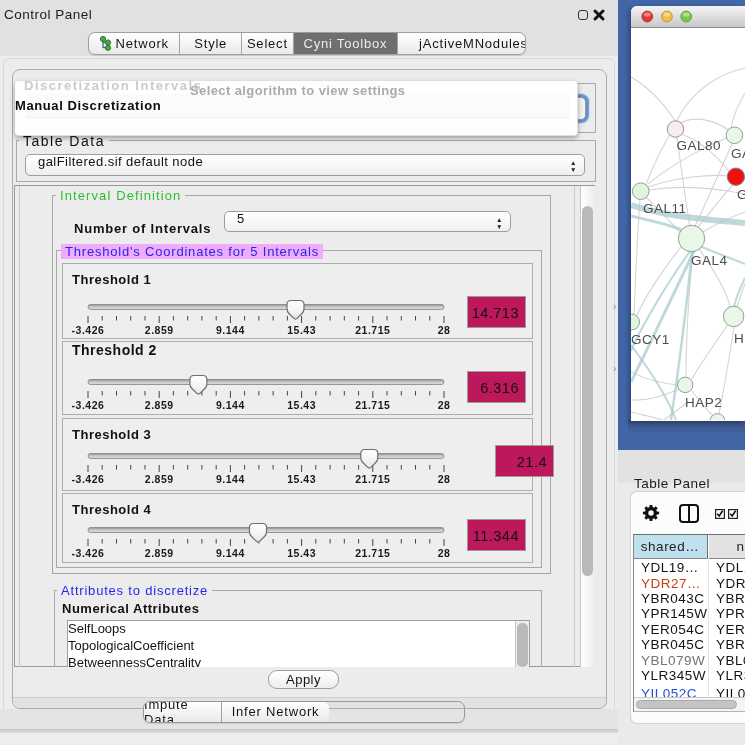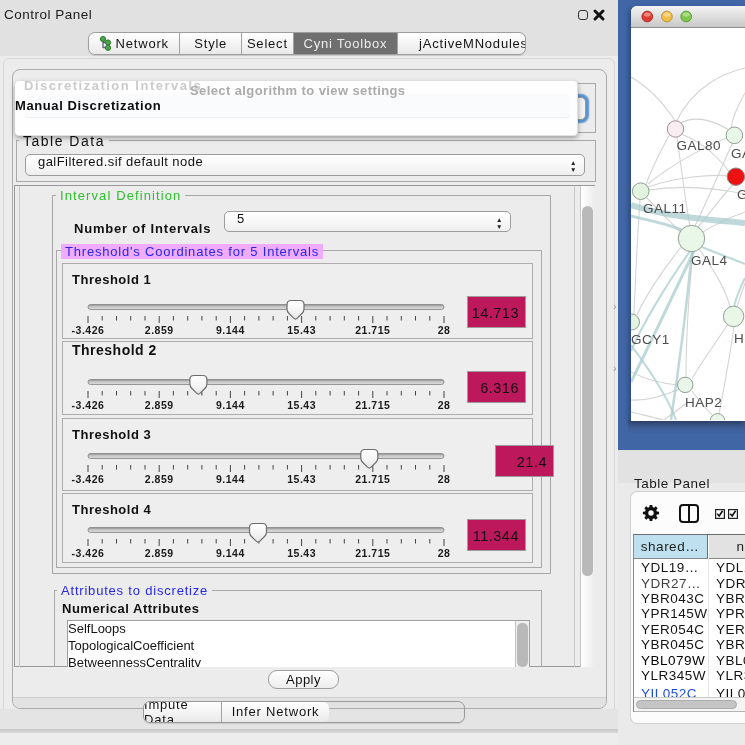--- a/index.html
+++ b/index.html
@@ -301,31 +301,31 @@
     </svg>
 
 <div class="abs" style="left:633px;top:534px;width:112px;height:178px;background:#fff;border-top:1px solid #6e6e6e;border-left:1px solid #8a8a8a;overflow:hidden;"></div>
 <div class="abs" style="left:633.5px;top:535px;width:74px;height:23.5px;background:#bfe1ef;border-right:1px solid #6e6e6e;border-bottom:1px solid #888;text-align:center;line-height:23.5px;font-size:13.5px;color:#222;">shared…</div>
 <div class="abs" style="left:708.5px;top:535px;width:36.5px;height:23.5px;background:#e2e2e2;border-bottom:1px solid #888;">
       <span style="position:absolute;left:28px;line-height:23.5px;font-size:13.5px;color:#222;">n…</span>
     </div>
 <div class="abs" style="left:707.5px;top:559px;width:1px;height:138px;background:#e4e4e4;"></div>
 <div style="position:absolute;left:641px;top:560.2px;font-size:13.5px;color:#141414;">YDL19…</div>
 <div style="position:absolute;left:716px;top:560.2px;font-size:13.5px;color:#141414;">YDL1</div>
-<div style="position:absolute;left:641px;top:575.6px;font-size:13.5px;color:#404040;">YDR27…</div>
+<div style="position:absolute;left:641px;top:575.6px;font-size:13.5px;color:#c2410c;">YDR27…</div>
 <div style="position:absolute;left:716px;top:575.6px;font-size:13.5px;color:#141414;">YDR2</div>
 <div style="position:absolute;left:641px;top:591.0px;font-size:13.5px;color:#141414;">YBR043C</div>
 <div style="position:absolute;left:716px;top:591.0px;font-size:13.5px;color:#141414;">YBR0</div>
 <div style="position:absolute;left:641px;top:606.4px;font-size:13.5px;color:#141414;">YPR145W</div>
 <div style="position:absolute;left:716px;top:606.4px;font-size:13.5px;color:#141414;">YPR1</div>
 <div style="position:absolute;left:641px;top:621.8px;font-size:13.5px;color:#141414;">YER054C</div>
 <div style="position:absolute;left:716px;top:621.8px;font-size:13.5px;color:#141414;">YER0</div>
 <div style="position:absolute;left:641px;top:637.2px;font-size:13.5px;color:#141414;">YBR045C</div>
 <div style="position:absolute;left:716px;top:637.2px;font-size:13.5px;color:#141414;">YBR0</div>
-<div style="position:absolute;left:641px;top:652.6px;font-size:13.5px;color:#000000;">YBL079W</div>
+<div style="position:absolute;left:641px;top:652.6px;font-size:13.5px;color:#737373;">YBL079W</div>
 <div style="position:absolute;left:716px;top:652.6px;font-size:13.5px;color:#141414;">YBL0</div>
 <div style="position:absolute;left:641px;top:668.0px;font-size:13.5px;color:#141414;">YLR345W</div>
 <div style="position:absolute;left:716px;top:668.0px;font-size:13.5px;color:#141414;">YLR3</div>
 <div style="position:absolute;left:641px;top:686.0px;font-size:13.5px;color:#1d4ed8;">YIL052C</div>
 <div style="position:absolute;left:716px;top:686.0px;font-size:13.5px;color:#141414;">YIL0</div>
 
 <div class="abs" style="left:634px;top:697px;width:111px;height:14.5px;background:#f4f4f4;border-top:1px solid #c9c9c9;border-bottom:1px solid #b4b4b4;"></div>
 <div class="abs" style="left:636px;top:699.5px;width:101px;height:9.5px;background:#c4c4c4;border:1px solid #ababab;border-radius:5px;"></div>
 
 <div class="abs" style="left:14.5px;top:81px;width:563px;height:55px;background:#fefefe;border-radius:4px;border:1px solid #e0e0e0;border-top:none;border-left:none;box-shadow:0 2px 5px rgba(0,0,0,0.35);"></div>

